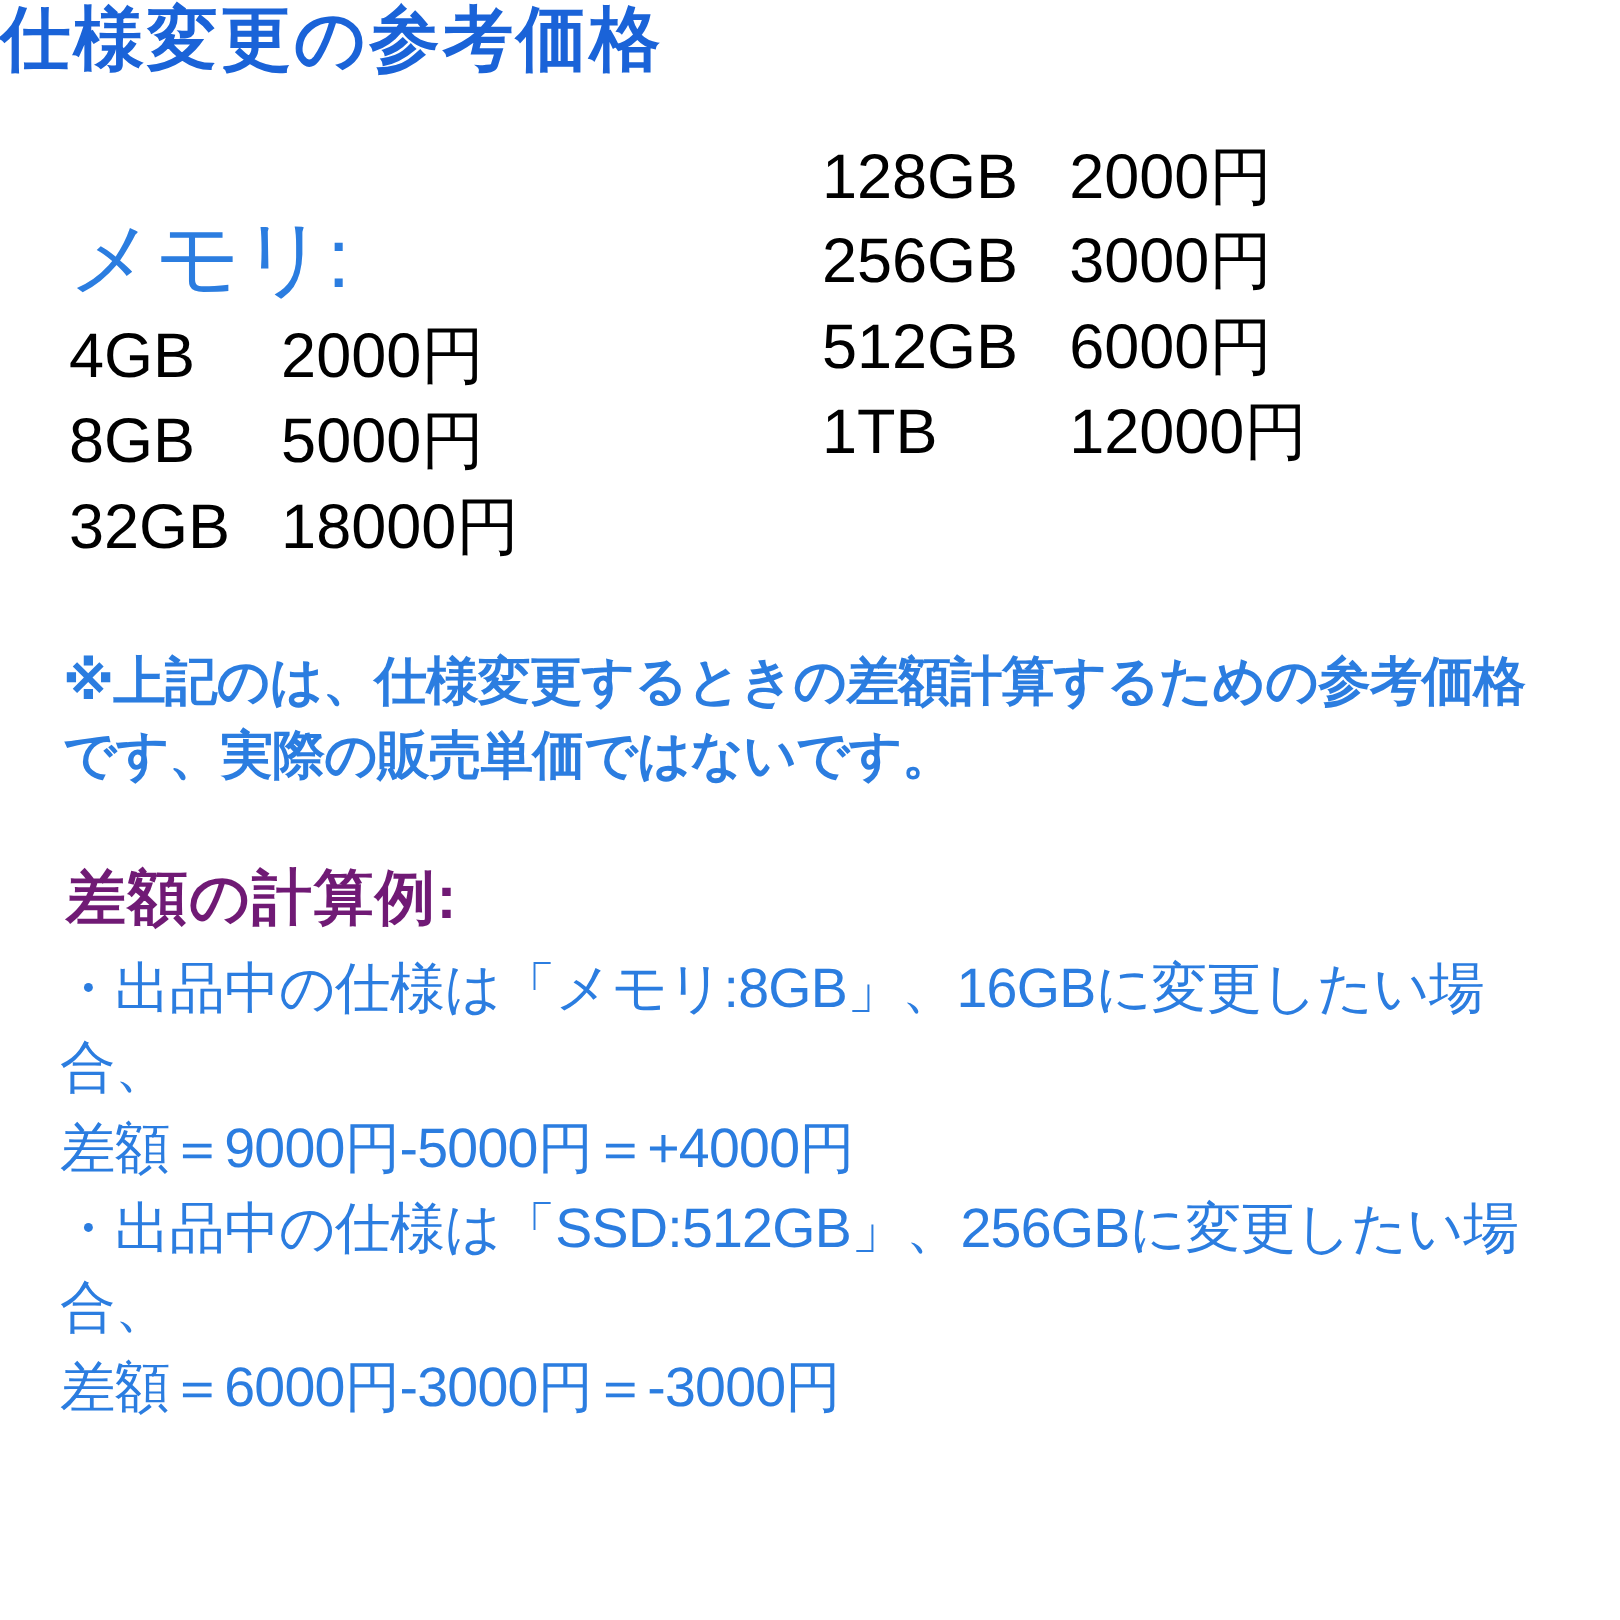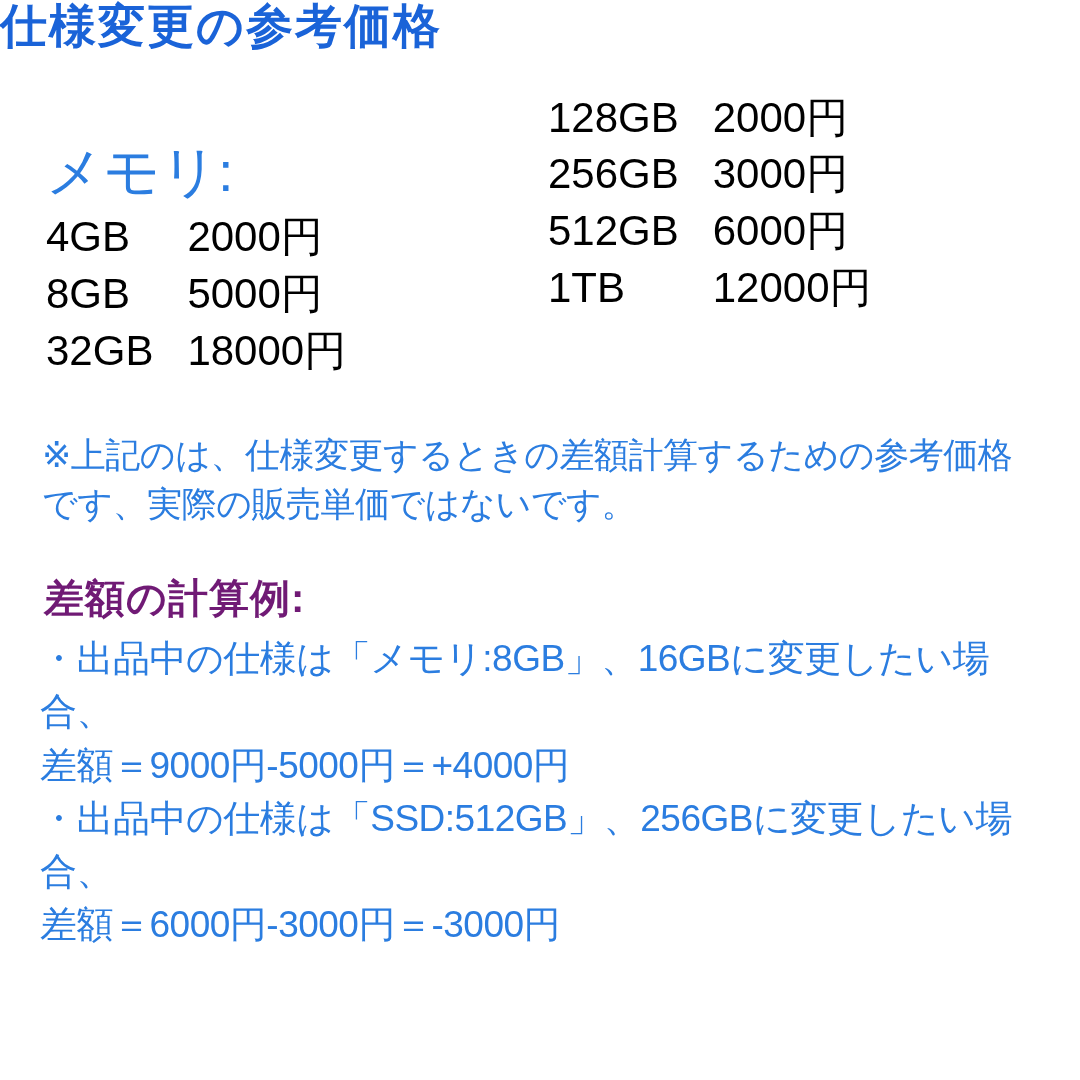--- a/index.html
+++ b/index.html
@@ -65,20 +65,21 @@
     padding-right: 34px;
   }
 
   
   .note {
     margin: 40px 42px 0 42px;
     font-size: 35px;
     line-height: 1.42;
     color: #2b7de0;
     letter-spacing: -0.5px;
+    font-weight: bold;
   }
 
   
   .example-head {
     margin: 42px 0 0 44px;
     font-size: 40px;
     font-weight: bold;
     color: #701a75;
     letter-spacing: 1px;
   }

